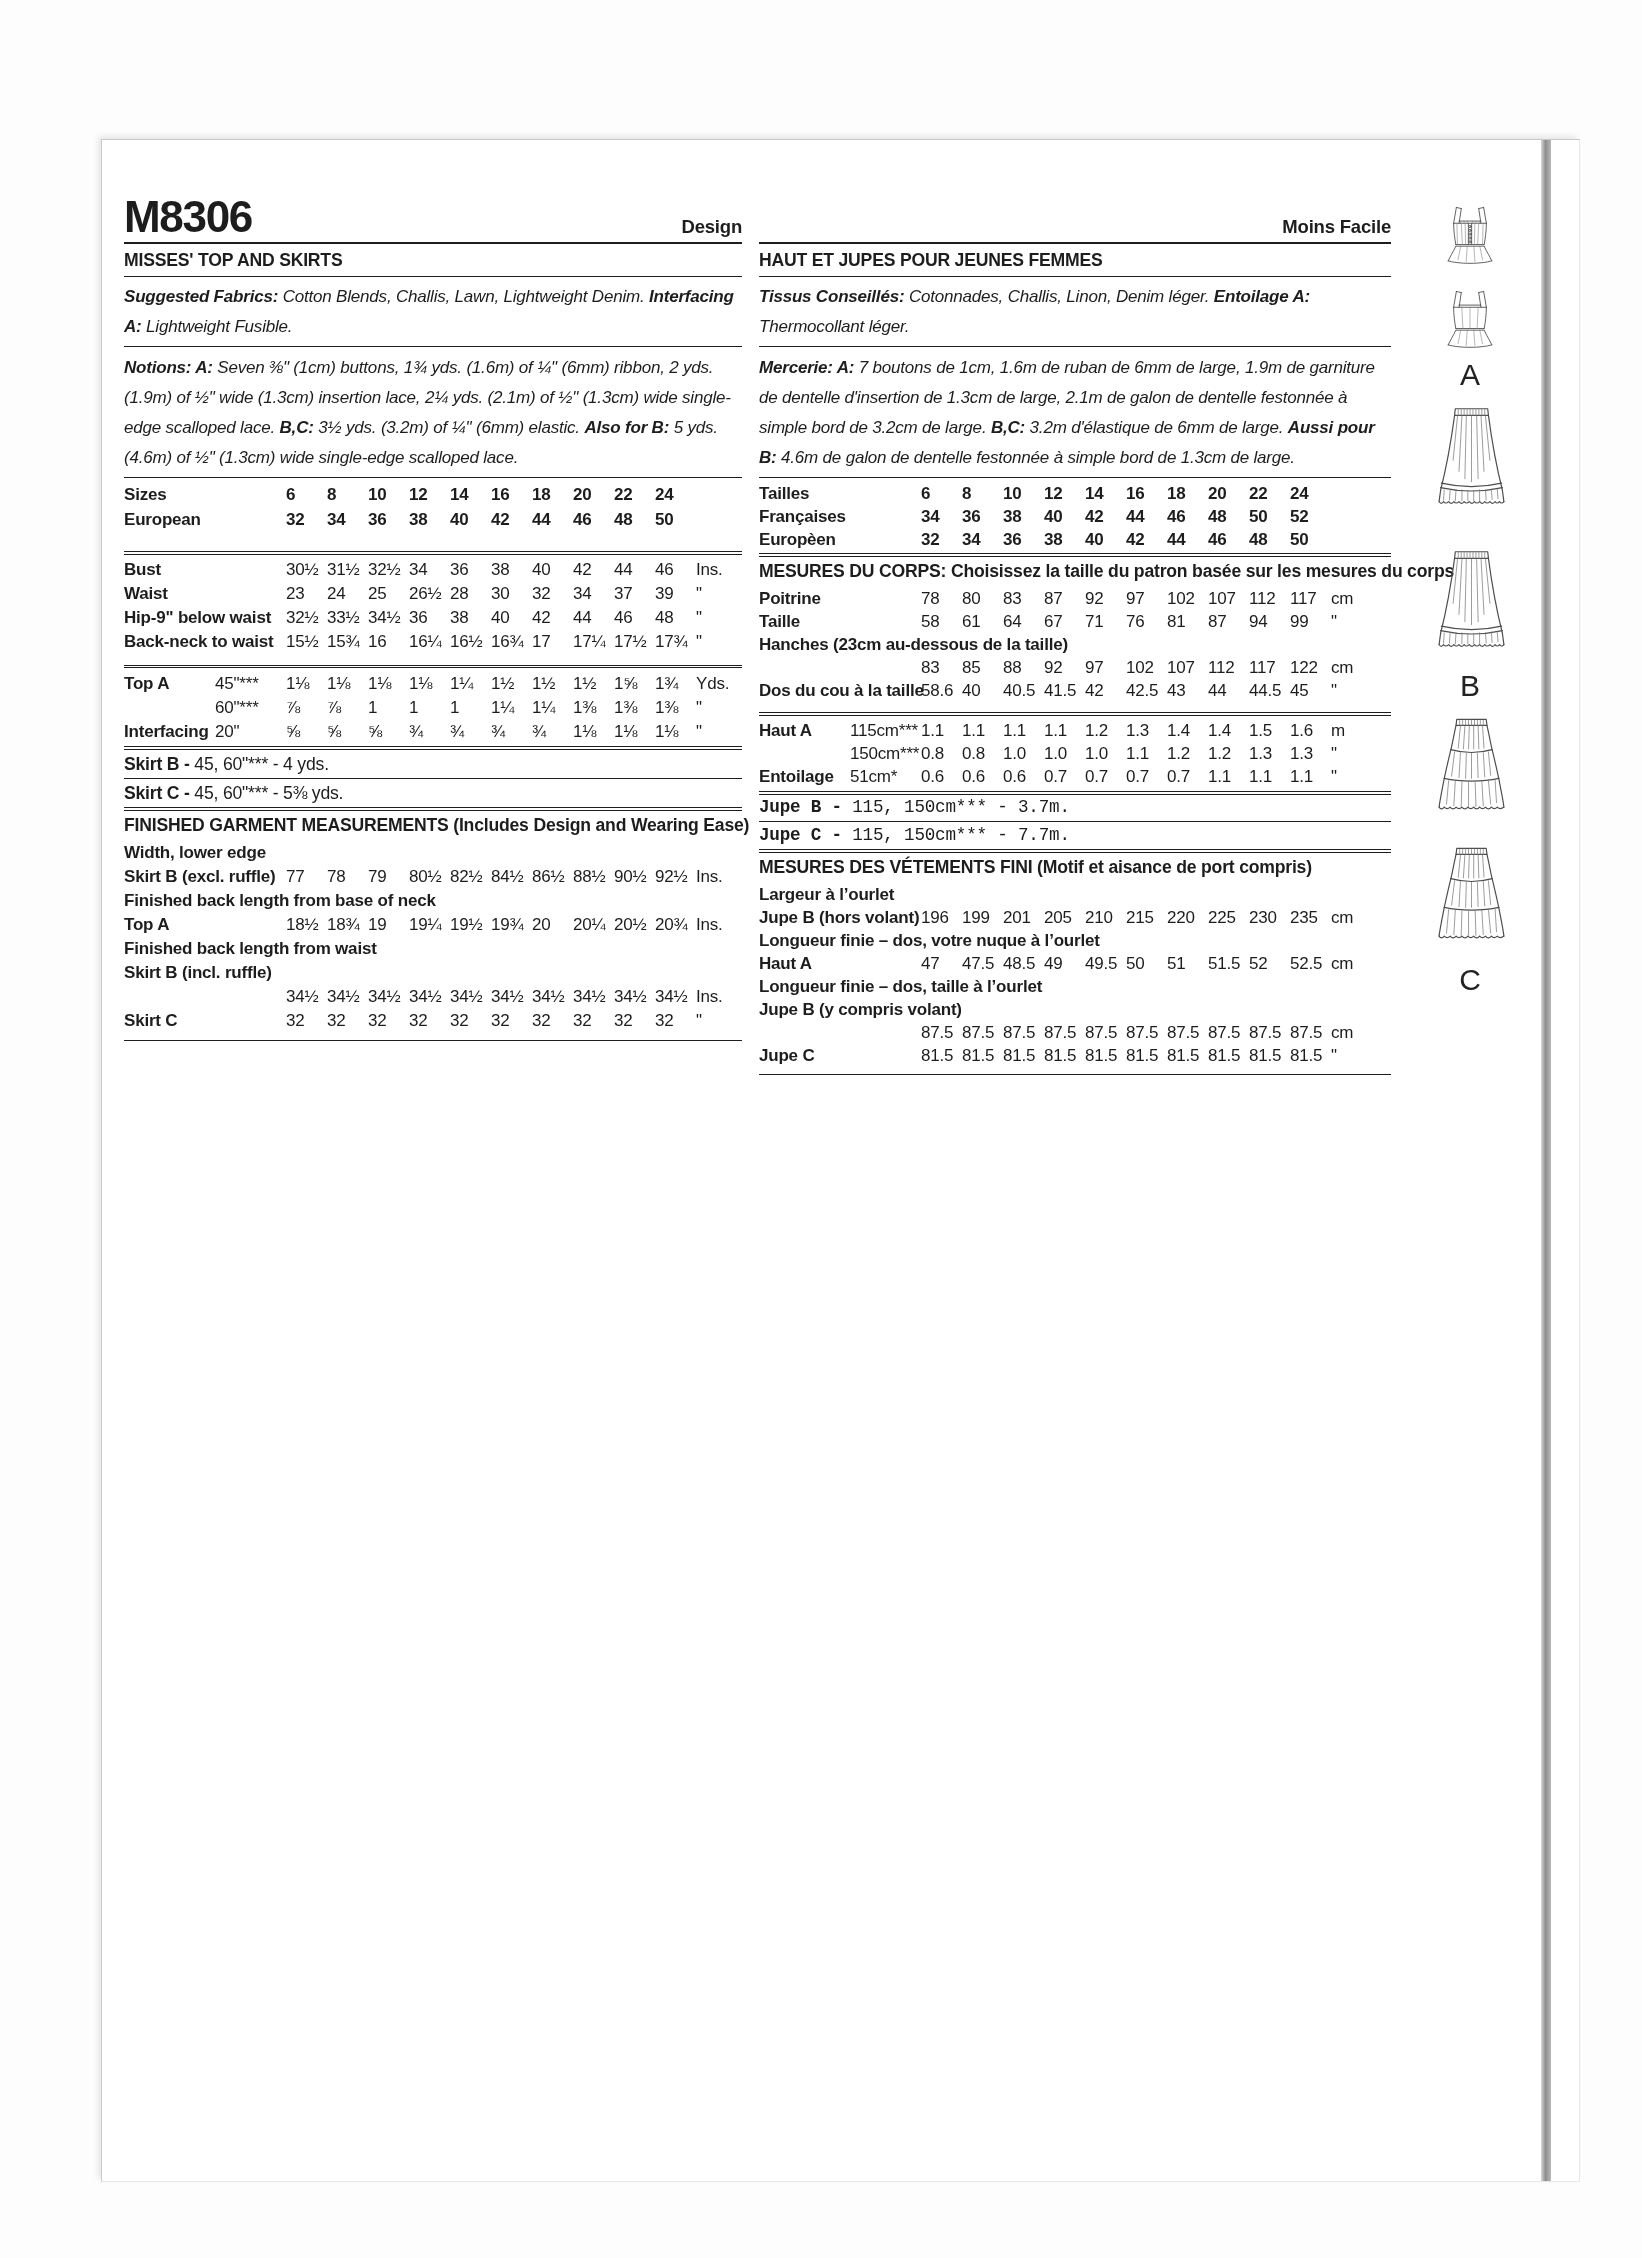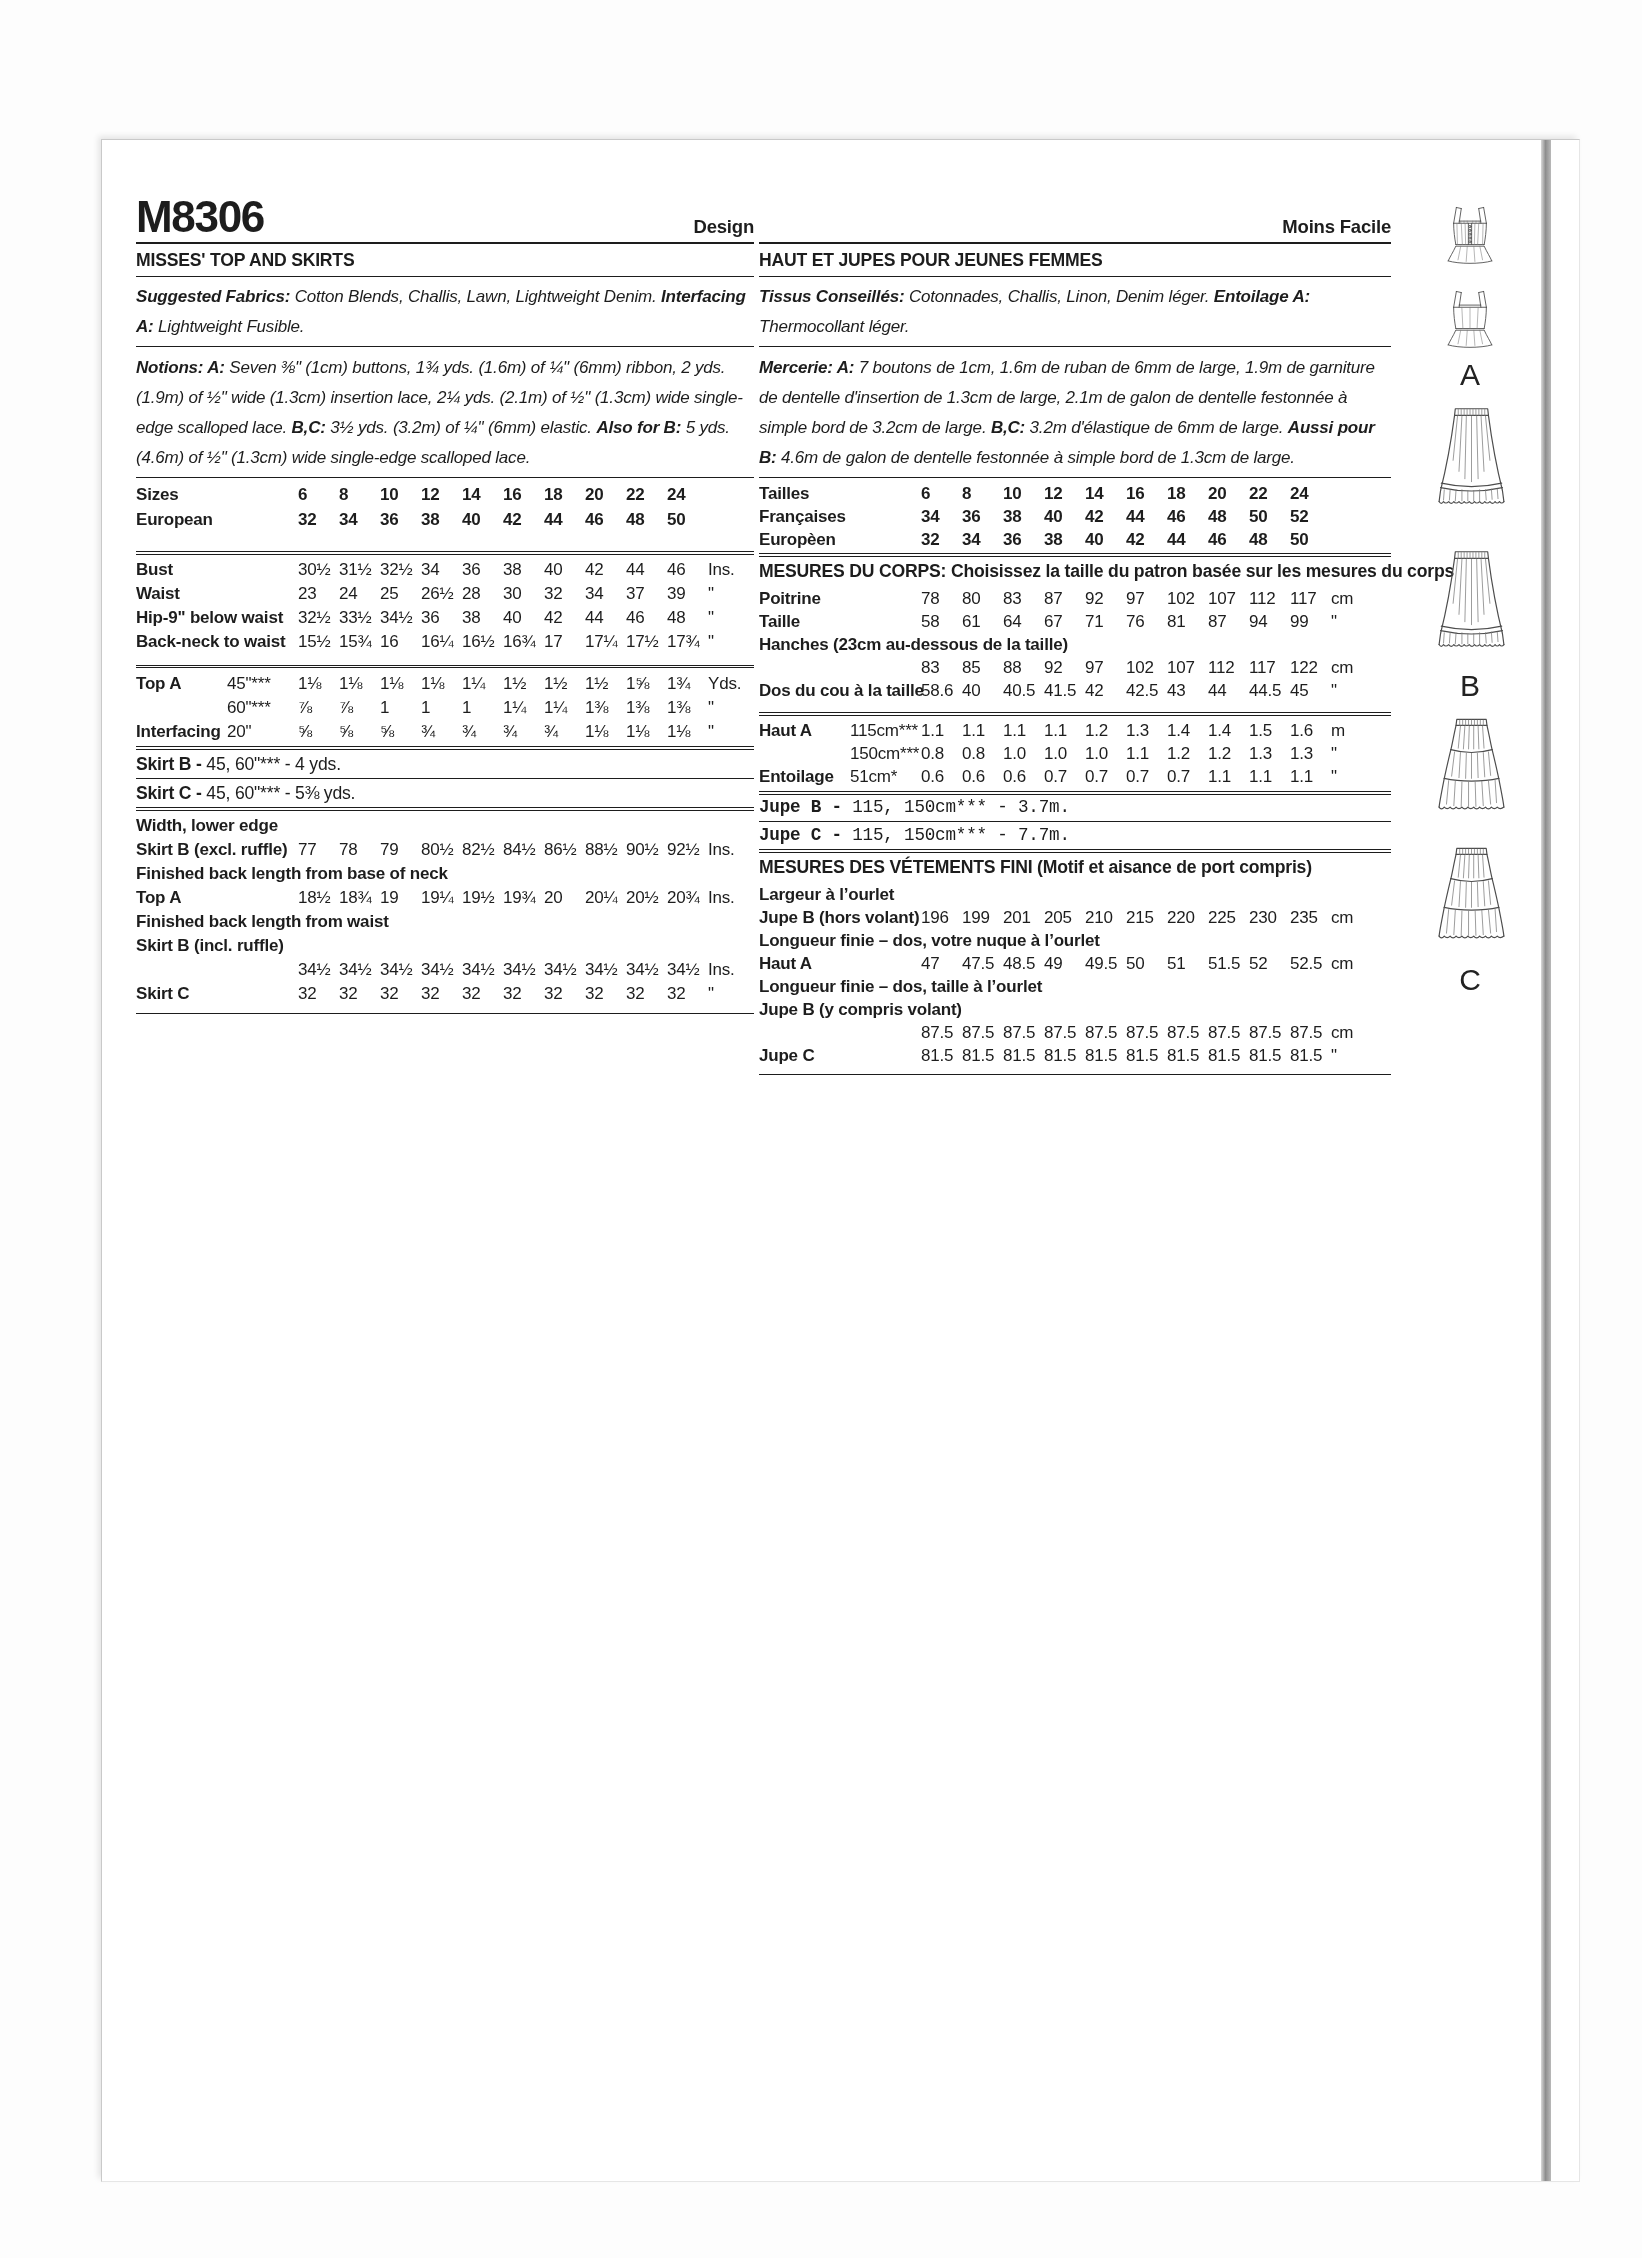--- a/index.html
+++ b/index.html
@@ -15,21 +15,21 @@
     background:#ffffff;
     border-left:0.9px solid #c9c9c9;border-top:0.9px solid #c9c9c9;
     border-right:0.9px solid #e6e6e6;border-bottom:0.9px solid #e6e6e6;
     box-shadow:-2.6px -2.6px 6.2px rgba(0,0,0,0.10);
   }
   #fold-bar{
     position:absolute;left:1541px;top:140px;width:9.7px;height:2041px;
     background:linear-gradient(90deg,#d8d8d8 0%,#8e8e8e 45%,#b9b9b9 100%);
   }
   .col{position:absolute;}
-  #col-en{left:136px;top:173px;width:618px;}
+  #col-en{left:124px;top:173px;width:618px;}
   #col-fr{left:759px;top:173px;width:632px;}
 
   .titlebar{display:flex;justify-content:space-between;align-items:flex-end;height:69px;padding-bottom:4.4px;}
   #m-title{font-size:44px;font-weight:700;letter-spacing:-1.3px;line-height:0.95;}
   .difficulty{font-size:18.5px;font-weight:700;}
 
   hr{border:none;margin:0;}
   hr.rule{border-top:1.8px solid #1d1d1d;}
   hr.thick{border-top-width:2.6px;}
   hr.dbl{border-top:0.9px solid #1d1d1d;border-bottom:0.9px solid #1d1d1d;height:3.5px;}
@@ -257,20 +257,21 @@
     <span class="b">Skirt B -</span>
     <span>45, 60"*** - 4 yds.</span>
   </div>
   <hr class="rule">
   <div class="inline-line">
     <span class="b">Skirt C -</span>
     <span>45, 60"*** - 5⅜ yds.</span>
   </div>
   <hr class="rule dbl">
 
+  <div class="theader">FINISHED GARMENT MEASUREMENTS (Includes Design and Wearing Ease)</div>
   <div class="rows">
 
       <div class="mrow">
         <span class="lab">Width, lower edge</span>
         <span class="sub"></span>
         <span class="val"></span>
         <span class="val"></span>
         <span class="val"></span>
         <span class="val"></span>
         <span class="val"></span>

